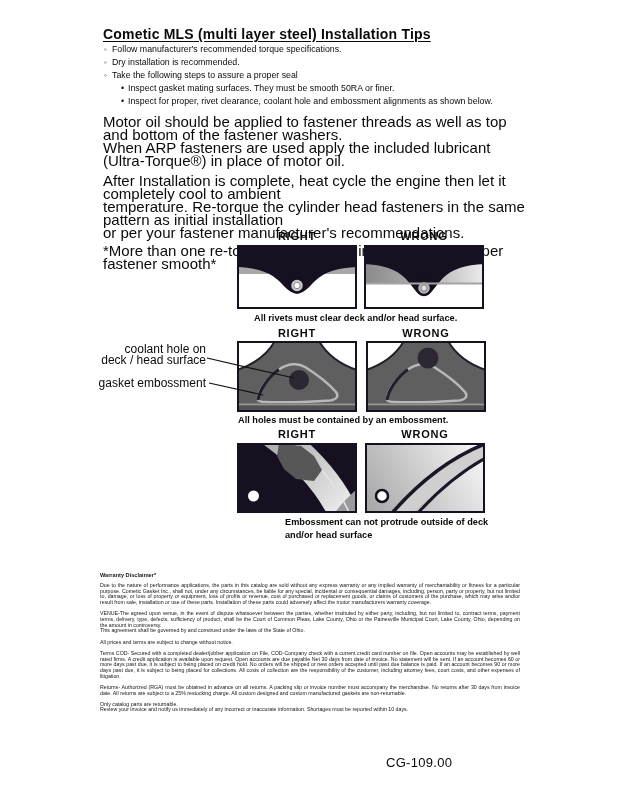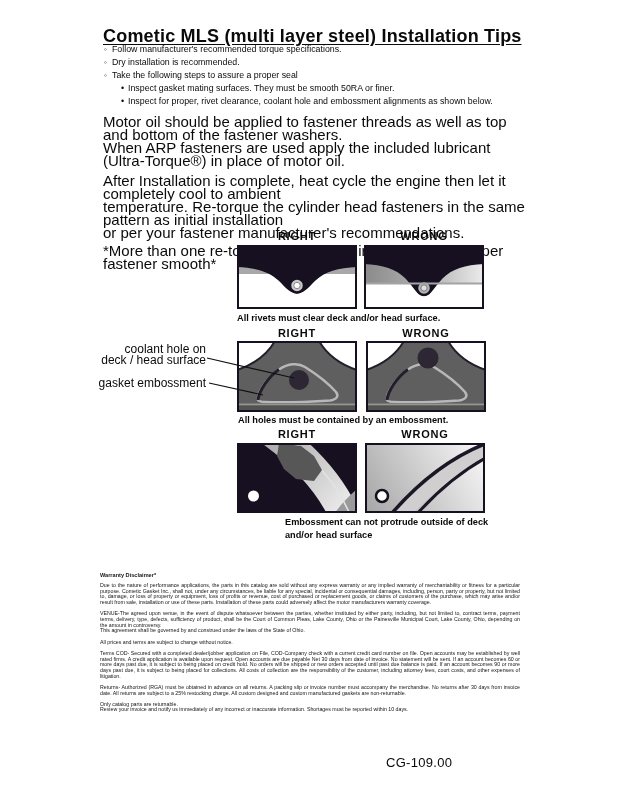--- a/index.html
+++ b/index.html
@@ -3,21 +3,21 @@
 <meta charset="utf-8">
 <style>
   html,body{margin:0;padding:0;background:#ffffff;}
   .page{
     position:relative;width:618px;height:800px;background:#ffffff;overflow:hidden;
     font-family:"Liberation Sans", sans-serif;color:#0a0a0a;
   }
   
   .title{
     position:absolute;left:103px;top:26px;margin:0;
-    font-size:18px;font-weight:bold;letter-spacing:.2px;
+    font-size:14px;font-weight:bold;letter-spacing:.2px;
     text-decoration:underline;text-underline-offset:2px;white-space:nowrap;
   }
   
   .intro{position:absolute;left:104px;top:43px;font-size:8.8px;line-height:13px;white-space:nowrap;}
   .b-row{display:flex;}
   .b-row .mk{width:8px;font-size:8px;}
   .sb-row{display:flex;padding-left:17px;}
   .sb-row .mk{width:7px;font-size:9px;}
   
   .diesel{position:absolute;left:103px;top:115px;width:430px;}
@@ -101,21 +101,21 @@
     </defs>
     <rect x="0" y="0" width="120" height="64" fill="#ffffff"></rect>
     <rect x="0" y="19" width="120" height="20" fill="url(#gradDeck)"></rect>
     <path d="M0,0 H120 V19 C101,20 88,24 78.5,33.5 C70.5,42 66.5,51 60,51 C53.5,51 49.5,42 41.5,33.5 C32,24 19,20 0,19 Z" fill="#171020"></path>
     <circle cx="60" cy="43" r="7" fill="#b5b5b5" stroke="#171020" stroke-width="2.5"></circle>
     <circle cx="60" cy="43" r="3.2" fill="#dddddd" stroke="#777777" stroke-width="1"></circle>
     <path d="M0,38.5 H120" stroke="#a3a3a3" stroke-width="2"></path>
     <rect x="1" y="1" width="118" height="62" fill="none" stroke="#171020" stroke-width="2"></rect>
   </svg>
 
-  <div class="dg-caption" style="left:237px;top:312px;">All rivets must clear deck and/or head surface.</div>
+  <div class="dg-caption" style="left:254px;top:312px;">All rivets must clear deck and/or head surface.</div>
 
   <div class="dg-label" style="left:237px;top:327px;">RIGHT</div>
   <div class="dg-label" style="left:366px;top:327px;">WRONG</div>
 
   <div class="callout" style="left:90px;top:344px;">coolant hole on
 deck / head surface</div>
   <div class="callout" style="left:90px;top:378px;">gasket embossment</div>
 
   <svg class="panel" style="left:237px;top:341px;" width="120" height="71" viewBox="0 0 120 71">
     <rect x="0" y="0" width="120" height="71" fill="#5f5f5f"></rect>

